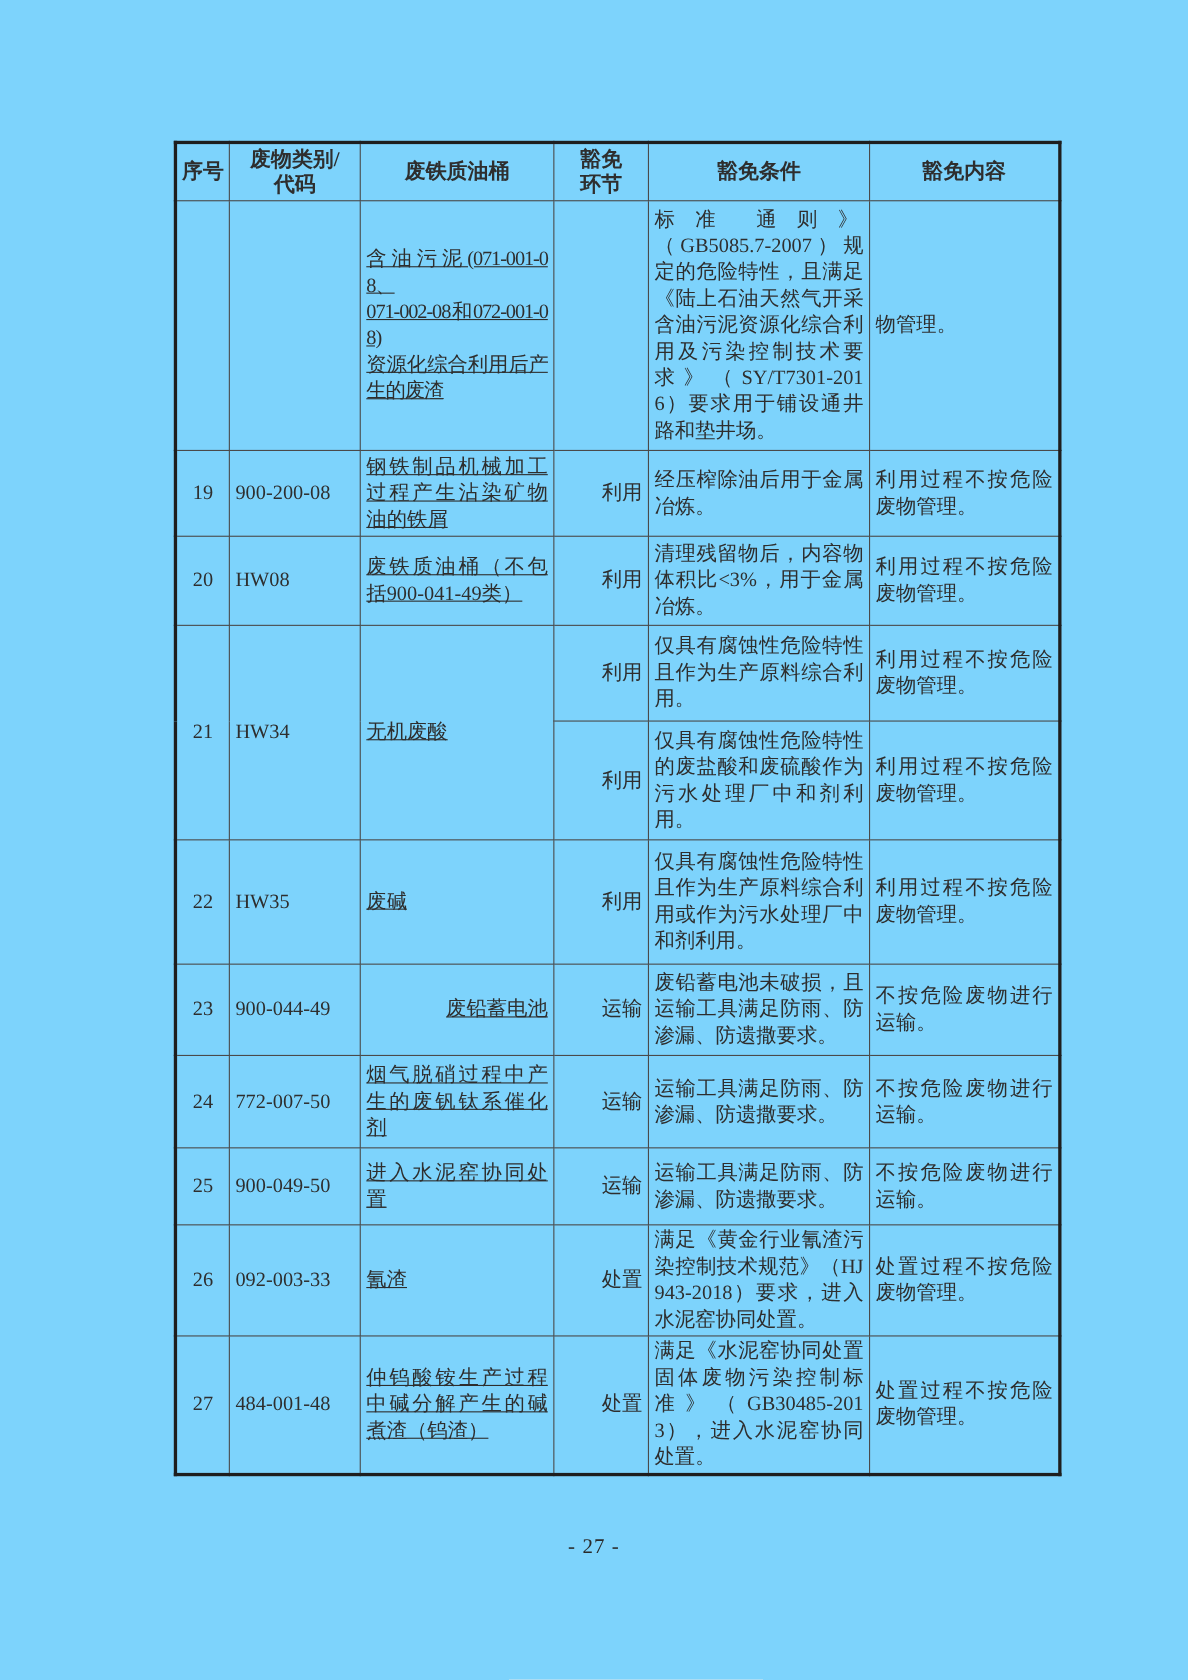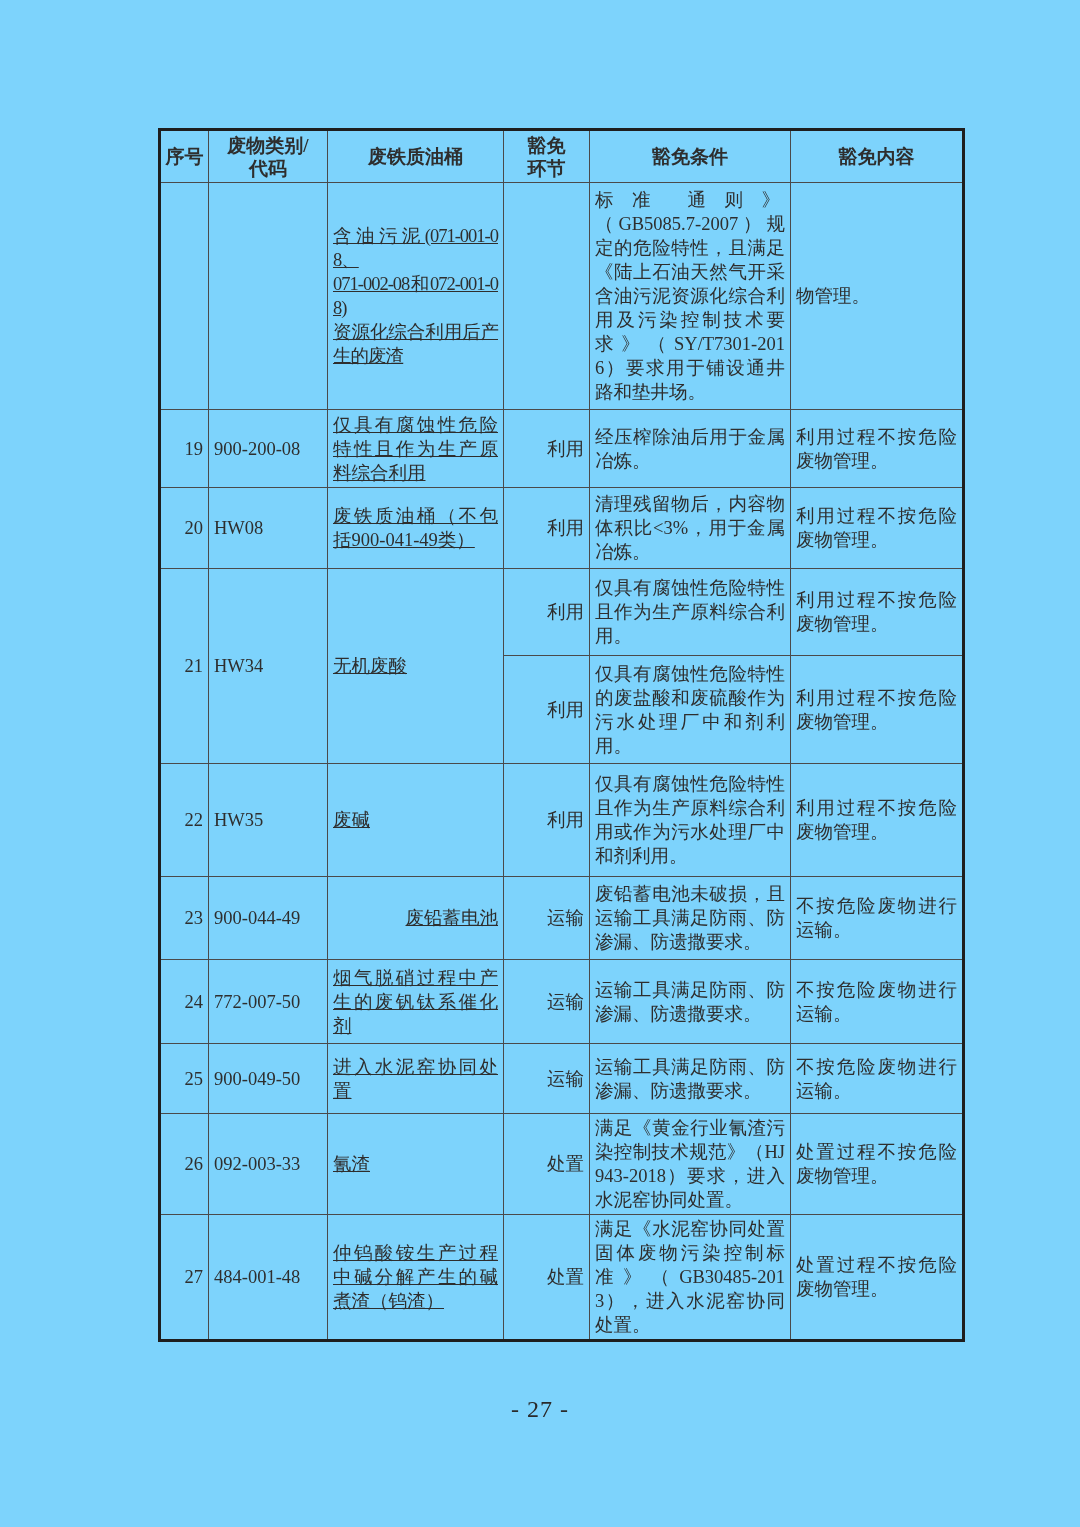--- a/index.html
+++ b/index.html
@@ -32,37 +32,37 @@
     word-break: break-all;
   }
   .doc-table th {
     font-weight: 700;
     font-size: 19px;
     text-align: center;
     white-space: pre-line;
     line-height: 23px;
     padding: 2px 2px;
   }
-  .c-no   { text-align: right; }
+  .c-no   { text-align: center; }
   .c-code { text-align: left; padding-left: 4px; padding-right: 2px; }
   .c-waste{ text-align: justify; padding-left: 6px; padding-right: 5px; text-decoration: underline; }
   .c-link { text-align: right; }
   .c-cond { text-align: justify; padding-left: 4px; padding-right: 3px; margin-left: 36px; }
   .c-cont { text-align: justify; padding-left: 4px; padding-right: 2px; font-family: Liberation Serif, serif; }
   .v-top  { vertical-align: top; }
   .prewrap { white-space: pre-line; }
   .tight  { letter-spacing: -1px; }
   .cond-spread { white-space: pre; }
   .page-number {
     position: absolute;
     left: 0;
     top: 1396px;
     width: 100%;
     text-align: center;
-    font-size: 24px;
+    font-size: 19px;
     color: #2a2a2a;
     letter-spacing: 1px;
   }
 </style>
 </head>
 <body>
 
 <div class="page">
 
   <table class="doc-table">
@@ -100,21 +100,21 @@
         <td class="c-cond v-top">
           <div class="cond-spread">标　准　　通　则　》</div>
           <div>（GB5085.7-2007）规定的危险特性，且满足《陆上石油天然气开采含油污泥资源化综合利用及污染控制技术要求》（SY/T7301-2016）要求用于铺设通井路和垫井场。</div>
         </td>
         <td class="c-cont v-top">物管理。</td>
       </tr>
 
       <tr style="height:78px">
         <td class="c-no">19</td>
         <td class="c-code">900-200-08</td>
-        <td class="c-waste">仅具有腐蚀性危险特性且作为生产原料综合利用</td>
+        <td class="c-waste">钢铁制品机械加工过程产生沾染矿物油的铁屑</td>
         <td class="c-link">利用</td>
         <td class="c-cond">经压榨除油后用于金属冶炼。</td>
         <td class="c-cont">利用过程不按危险废物管理。</td>
       </tr>
 
       <tr style="height:81px">
         <td class="c-no">20</td>
         <td class="c-code">HW08</td>
         <td class="c-waste">废铁质油桶（不包括900-041-49类）</td>
         <td class="c-link">利用</td>

